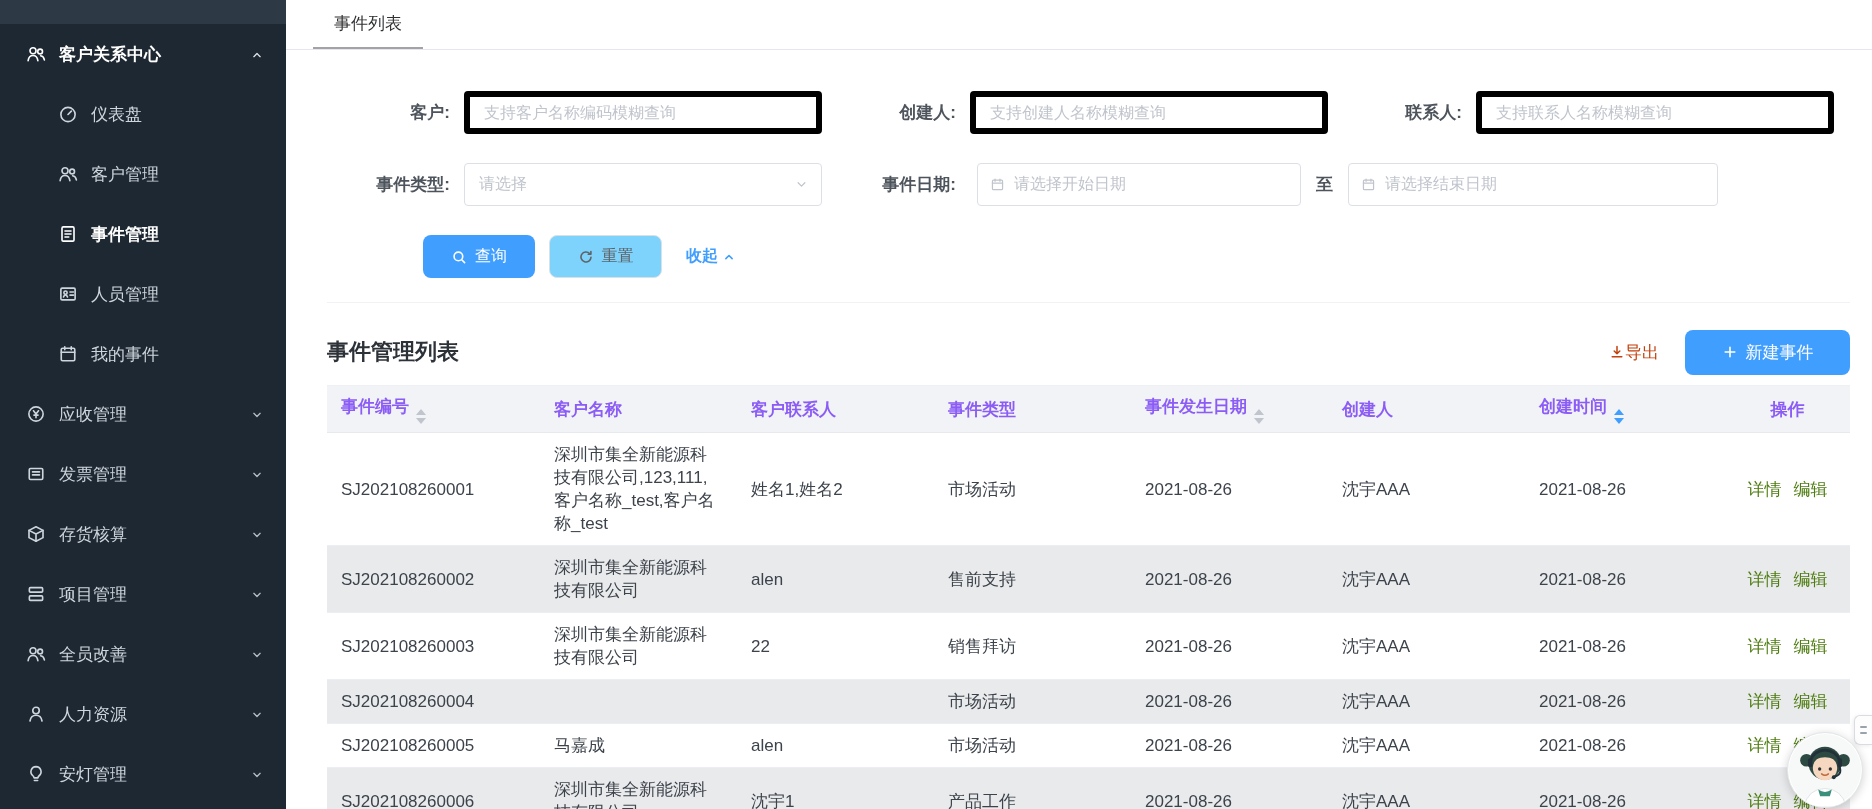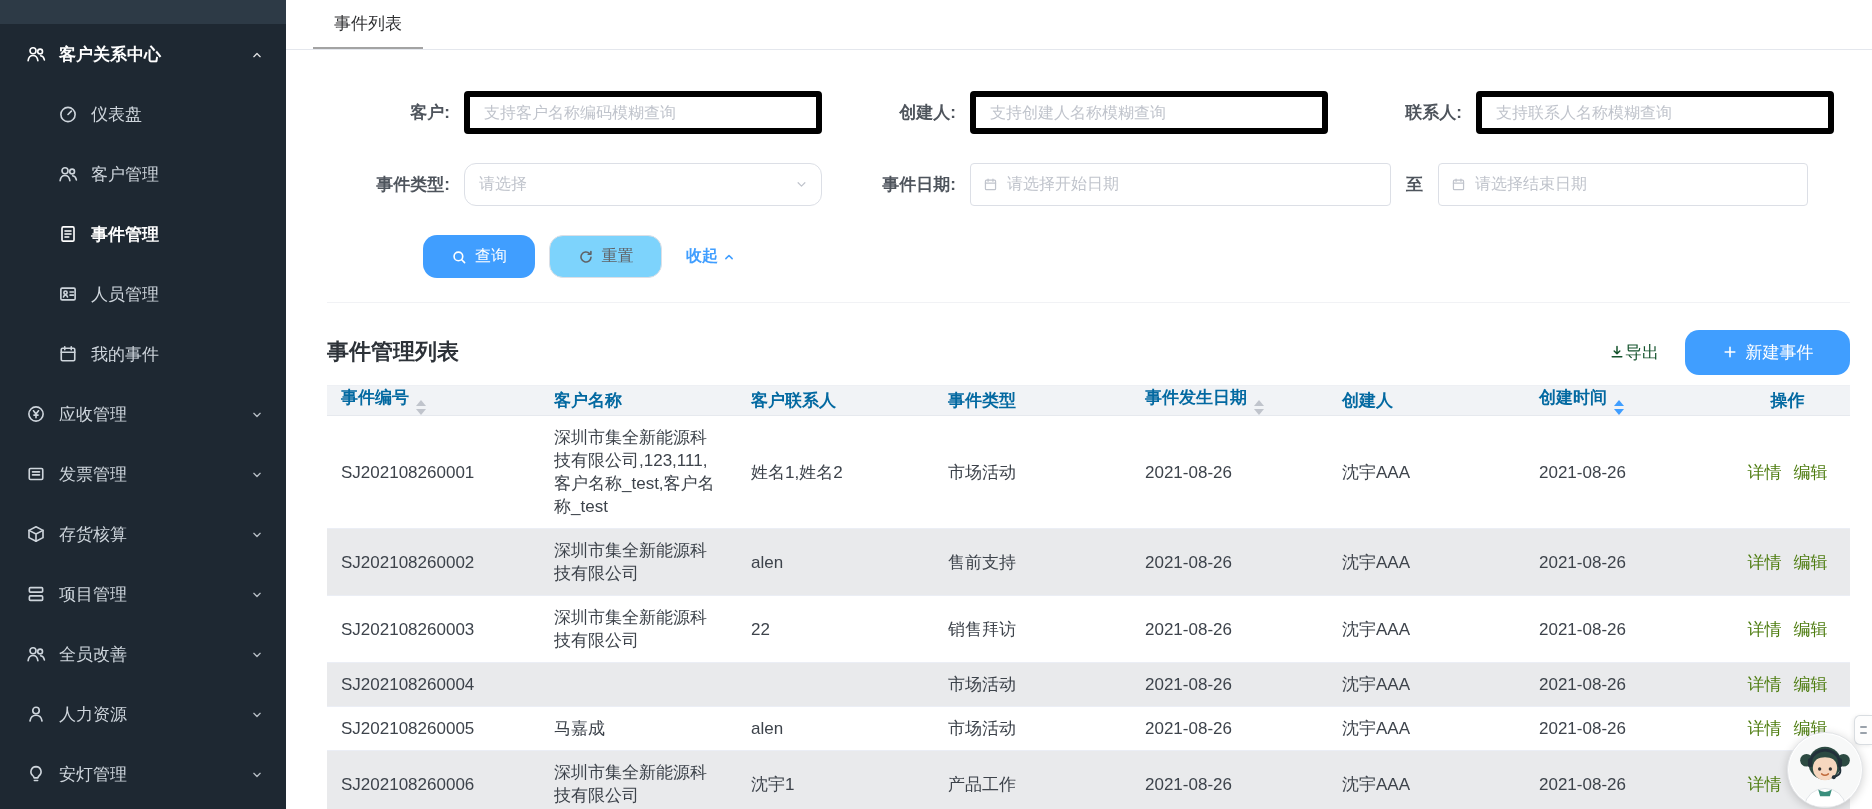--- a/index.html
+++ b/index.html
@@ -33,59 +33,59 @@
   
   .filters { padding:41px 0 24px 46px; }
   .f-row { display:flex; align-items:center; margin-bottom:29px; }
   .f-item { display:flex; align-items:center; width:506px; }
   .f-item.wide { width:auto; }
   .f-label { flex:0 0 132px; text-align:right; padding-right:14px; font-size:17px;
     color:#4e545c; font-weight:bold; white-space:nowrap; }
   .f-input { width:358px; height:43px; border:6px solid #000000; border-radius:4px;
     padding:0 14px; font-size:16px; color:#606266; outline:none; font-family:inherit; }
   .f-input::placeholder { color:#c0c4cc; }
-  .f-select { width:358px; height:43px; border:1px solid #dcdfe6; border-radius:12px;
+  .f-select { width:358px; height:43px; border:1px solid #dcdfe6; border-radius:4px;
     display:flex; align-items:center; justify-content:space-between; padding:0 12px 0 14px; cursor:pointer; }
   .ph { color:#c0c4cc; font-size:16px; }
   .f-select .icon, .f-date .icon { width:15px; height:15px; color:#c0c4cc; }
   .f-date { height:43px; border:1px solid #dcdfe6; border-radius:4px; display:flex;
     align-items:center; gap:9px; padding:0 12px; cursor:pointer; }
-  .f-date.start { width:421px; }
+  .f-date.start { width:324px;margin-left:7px; }
   .f-date.end { width:370px; }
   .to-label { margin:0 15px; font-size:17px; color:#4e545c; font-weight:bold; }
 
   .f-actions { margin-left:91px; display:flex; align-items:center; margin-bottom:0; }
-  .btn { height:43px; border-radius:14px; border:1px solid transparent; font-size:16px;
+  .btn { height:43px; border-radius:8px; border:1px solid transparent; font-size:16px;
     display:inline-flex; align-items:center; justify-content:center; gap:8px; cursor:pointer;
     font-family:Liberation Mono, monospace; }
   .btn .icon { width:16px; height:16px; }
   .btn .icon svg { stroke-width:1.6; }
   .btn.primary { background:#409EFF; color:#fff; width:112px; }
   .btn.plain { background:#7dd3fc; border-color:#dcdfe6; color:#606266; width:113px; margin-left:14px; }
   .collapse-link { margin-left:24px; color:#409EFF; font-size:16px; display:inline-flex;
     align-items:center; gap:4px; cursor:pointer; font-weight:bold; }
   .collapse-link .icon { width:14px; height:14px; }
   .collapse-link .icon svg { stroke-width:1.8; }
 
   .divider { border-top:1px solid #f1f2f5; margin:0 22px 0 41px; }
 
   
   .list { padding:0 22px 0 41px; flex:1; min-height:0; }
   .list-toolbar { display:flex; align-items:center; justify-content:space-between;
     margin-top:26px; margin-bottom:10px; height:46px; }
   .list-title { font-size:22px; color:#2d3238; font-weight:bold; }
   .toolbar-right { display:flex; align-items:center; gap:26px; }
-  .export-link { color:#14532d; font-size:17px; display:inline-flex; align-items:center;
+  .export-link { color:#c2410c; font-size:17px; display:inline-flex; align-items:center;
     gap:0; cursor:pointer; }
   .export-link .icon { width:16px; height:16px; }
   .export-link .icon svg { stroke-width:1.5; }
   .btn.new { width:165px; height:45px; font-size:17px; }
 
   table.grid { width:100%; border-collapse:collapse; table-layout:fixed; }
-  .grid thead th { background:#f1f3f6; height:30px; font-size:17px; color:#0369a1;
+  .grid thead th { background:#f1f3f6; height:47px; font-size:17px; color:#8b5cf6;
     font-weight:bold; text-align:left; padding:0 14px; border-top:1px solid #eef0f4;
     border-bottom:1px solid #e6e9ee; white-space:nowrap; }
   .grid tbody td { padding:10px 14px; font-size:17px; color:#3d434b;
     border-bottom:1px solid #ebeef5; line-height:23px; vertical-align:middle;
     word-break:break-all; background:#fff; }
   .grid tr.stripe td { background:#e9eaec; }
   .grid th.col-actions, .grid td.cell-actions { text-align:center; }
   .cell-actions a { color:#4d7c0f; text-decoration:none; cursor:pointer; margin:0 6px;
     white-space:nowrap; }
   .sort { display:inline-flex; flex-direction:column; margin-left:7px; vertical-align:-3px; cursor:pointer; }

